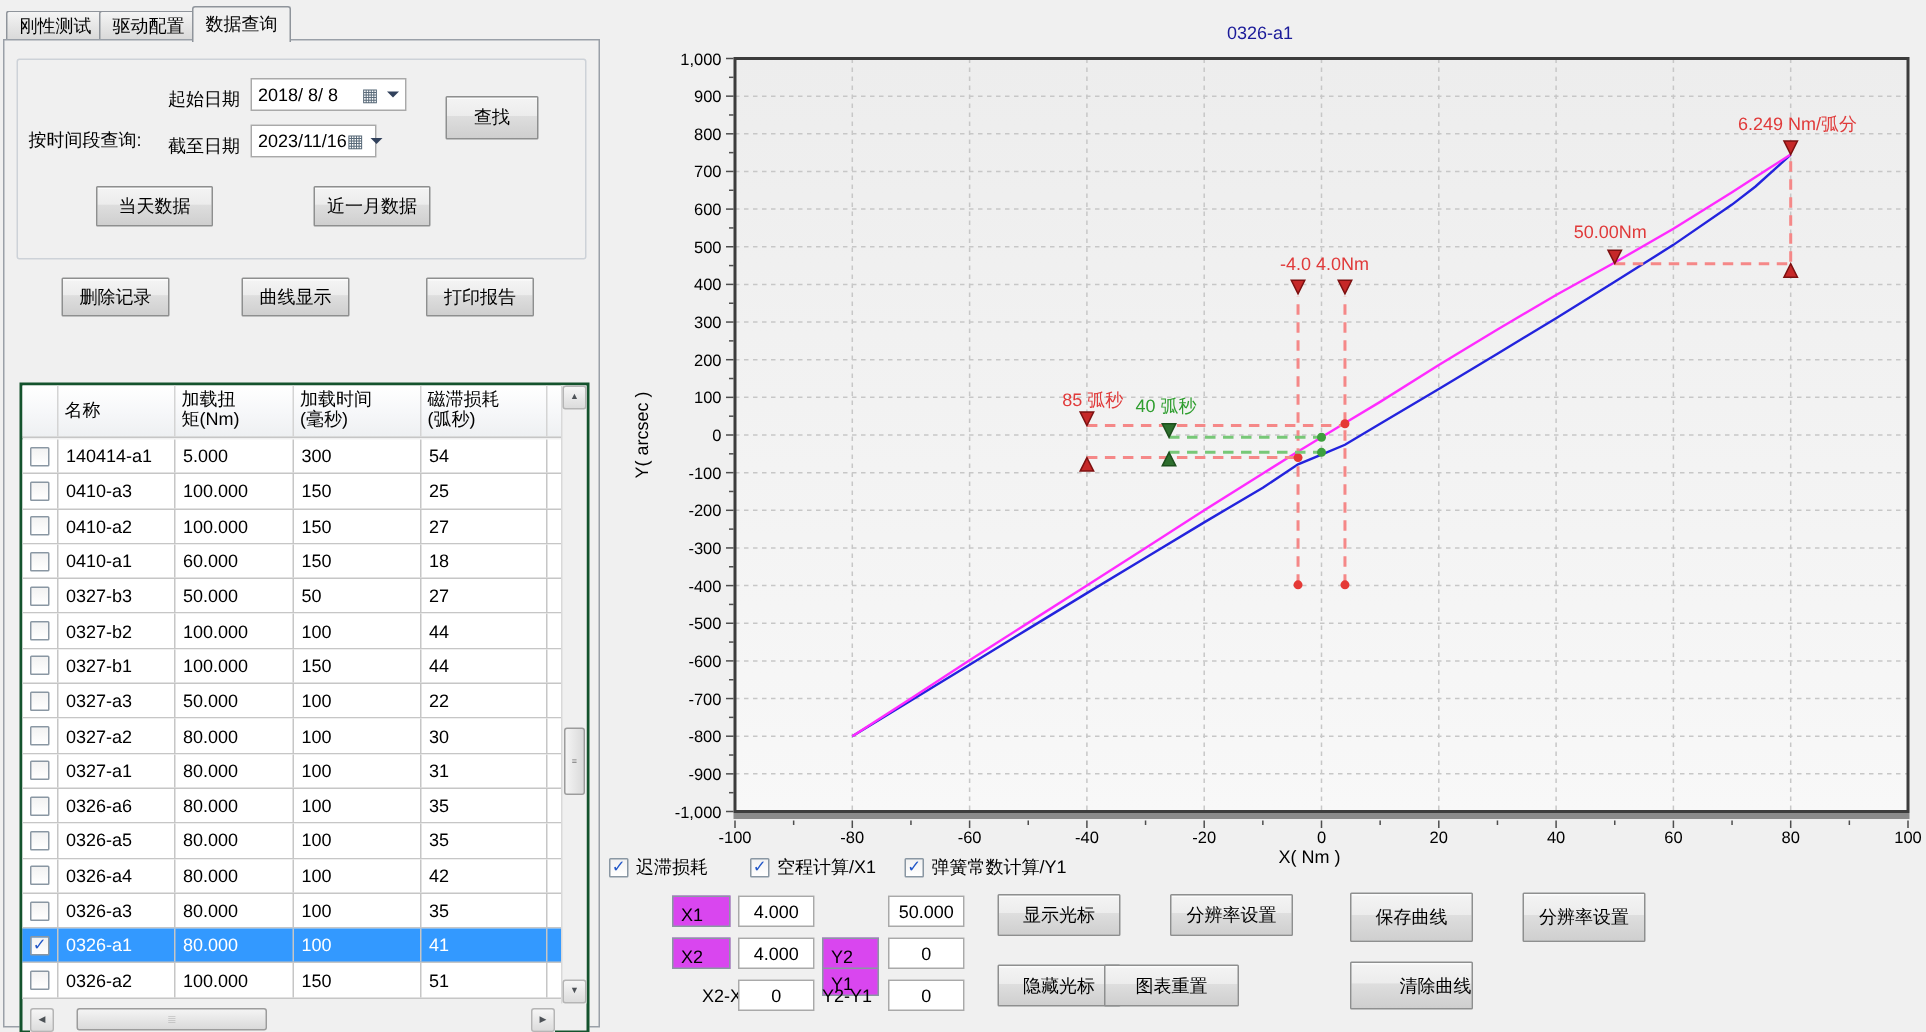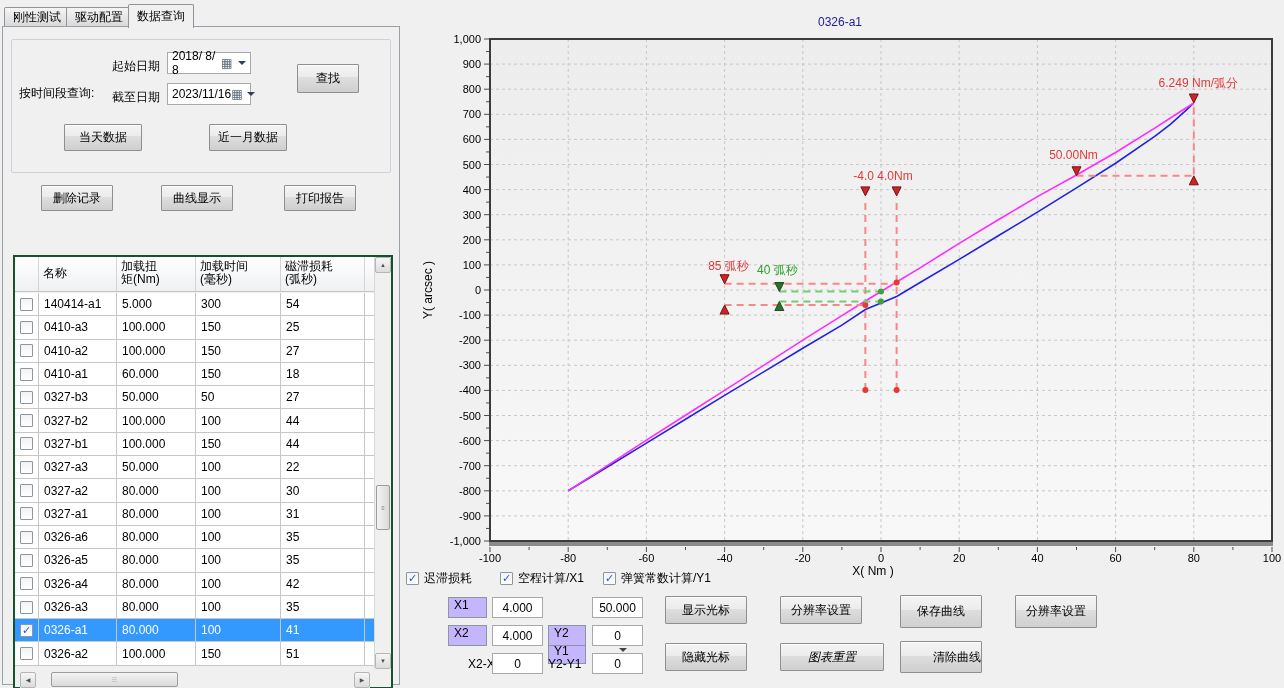--- a/index.html
+++ b/index.html
@@ -41,21 +41,21 @@
   .hscroll{position:absolute;left:5px;top:414px;width:350px;height:17px;background:#f0f0f0;display:flex;align-items:center;}
   .sbtn{width:16px;height:16px;background:linear-gradient(#f6f6f6,#dcdcdc);border:1px solid #b5b5b5;box-sizing:border-box;
         display:flex;align-items:center;justify-content:center;font-size:6px;color:#4d5257;border-radius:2px;}
   .thumb{background:linear-gradient(90deg,#f2f2f2,#d8d8d8);border:1px solid #9c9c9c;border-radius:2px;box-sizing:border-box;
          display:flex;align-items:center;justify-content:center;font-size:6px;color:#7a7a7a;letter-spacing:0;}
   .vthumb{position:absolute;left:1px;top:228px;width:14px;height:45px;background:linear-gradient(90deg,#f4f4f4,#dadada);}
   .hthumb{height:15px;margin-left:15px;width:127px;background:linear-gradient(#f4f4f4,#dadada);}
   
   .chk{position:absolute;display:flex;align-items:center;gap:5px;}
   .ctrl-lbl{position:absolute;display:flex;align-items:center;height:21px;}
-  .drop{position:absolute;background:#c4b5fd;border:1px solid #8a97a3;box-sizing:border-box;display:flex;align-items:flex-start;justify-content:space-between;padding-left:5px;height:21px;gap:48px;}
+  .drop{position:absolute;background:#d946ef;border:1px solid #8a97a3;box-sizing:border-box;display:flex;align-items:flex-end;justify-content:space-between;padding-left:5px;height:21px;gap:48px;}
   .vbox{position:absolute;background:#fff;border:1px solid #a9a9a9;box-sizing:border-box;display:flex;align-items:center;justify-content:center;height:21px;}
   svg text{font-family:"Liberation Sans","DejaVu Sans",sans-serif;}
 </style>
 </head>
 <body>
 
 <div class="window">
 
   <div class="tab" style="left:4px;">
       <span>刚性测试</span>
@@ -66,21 +66,21 @@
   <div class="tab active" style="left:128px;">
       <span>数据查询</span>
     </div>
 
   <div class="tab-page">
 
     <div class="groupbox"></div>
     <div class="lbl" style="left:16px;top:58px;">按时间段查询:</div>
 
     <div class="lbl" style="left:109px;top:31px;">起始日期</div>
-    <div class="field" style="left:164px;top:25px;width:84px;height:22px;">
+    <div class="field" style="left:164px;top:25px;width:104px;height:22px;">
       <span class="val">2018/ 8/ 8</span>
       <span class="cal-ico">▦</span>
       <span class="dd-arrow"></span>
     </div>
 
     <div class="lbl" style="left:109px;top:62px;">截至日期</div>
     <div class="field" style="left:164px;top:56px;width:84px;height:22px;">
       <span class="val">2023/11/16</span>
       <span class="cal-ico">▦</span>
       <span class="dd-arrow"></span>
@@ -527,21 +527,21 @@
 
   <div class="btn" style="left:665px;top:596px;width:82px;height:28px;">
       <span>显示光标</span>
     </div>
   <div class="btn" style="left:665px;top:643px;width:82px;height:28px;">
       <span>隐藏光标</span>
     </div>
   <div class="btn" style="left:780px;top:596px;width:82px;height:28px;">
       <span>分辨率设置</span>
     </div>
-  <div class="btn" style="left:780px;top:643px;width:104px;height:28px;font-style:italic;">
+  <div class="btn" style="left:736px;top:643px;width:90px;height:28px;">
       <span>图表重置</span>
     </div>
   <div class="btn" style="left:900px;top:595px;width:82px;height:33px;">
       <span>保存曲线</span>
     </div>
   <div class="btn" style="left:1015px;top:595px;width:82px;height:33px;">
       <span>分辨率设置</span>
     </div>
   <div class="btn" style="left:900px;top:641px;width:82px;height:32px;justify-content:flex-end;">
       <span>清除曲线</span>

